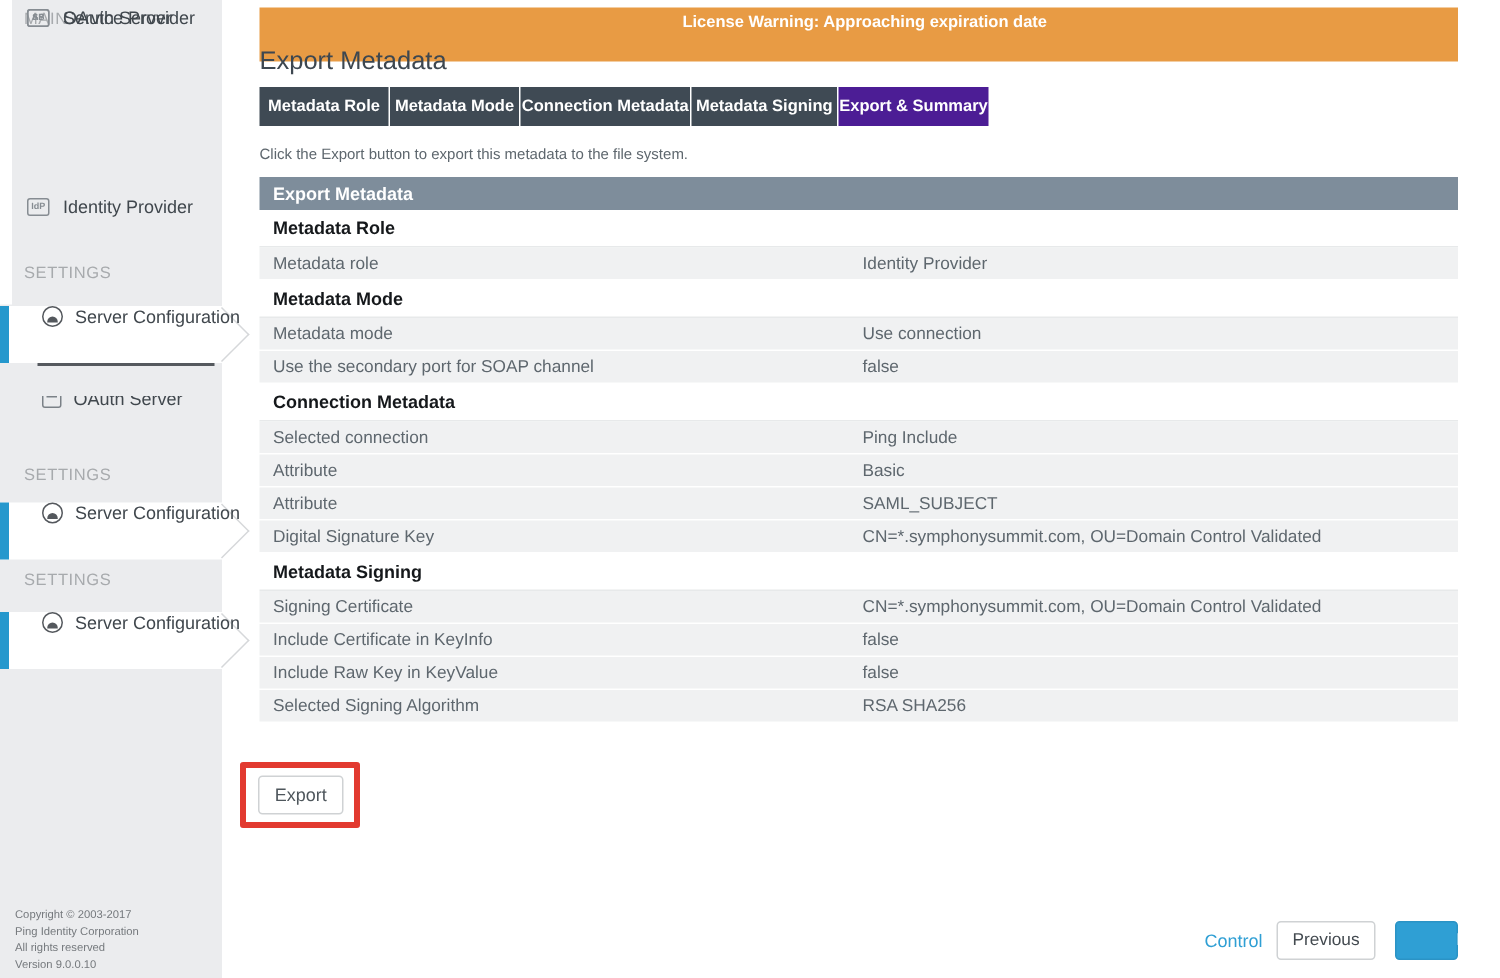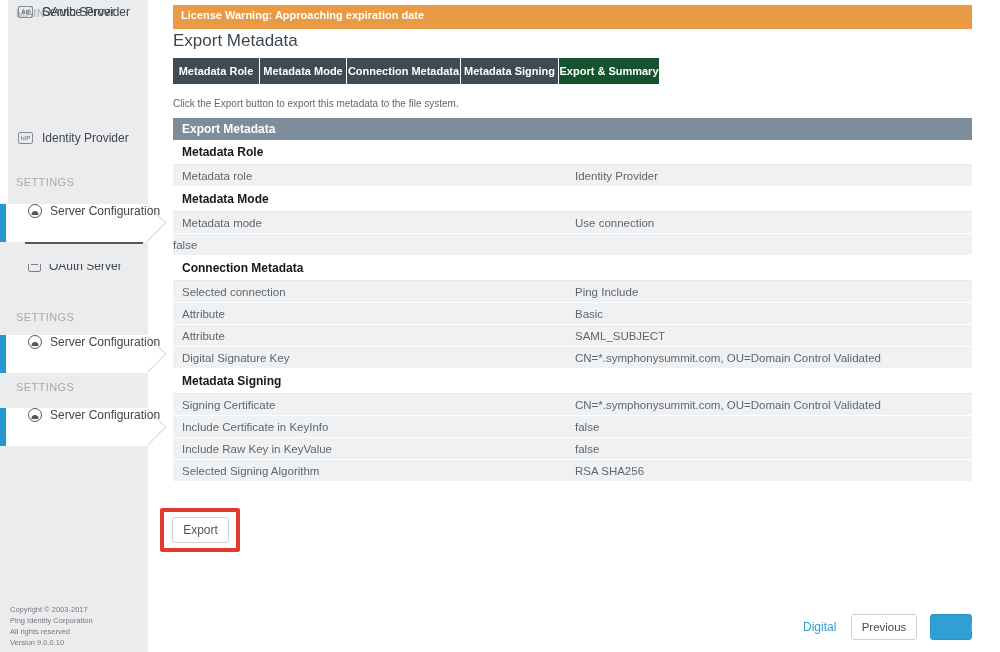--- a/index.html
+++ b/index.html
@@ -44,33 +44,33 @@
   .oauth-clipped { position:absolute; left:28px; top:264px; width:110px; height:12px; overflow:hidden; }
   .oauth-clipped .inner { display:flex; align-items:center; gap:8px; height:22px; transform:translateY(-9px);
                           font-size:12px; color:#40474d; white-space:nowrap; }
   .cal-icon { width:13px; height:11px; border:1px solid #7b8187; border-radius:2px; position:relative; flex:0 0 auto; }
   .cal-icon::after { content:""; position:absolute; left:2px; top:2px; width:7px; height:1px; background:#7b8187; }
 
   .copyright { position:absolute; left:10px; top:604px; font-size:7.5px; line-height:11px; color:#75797d; }
 
   
   .content { position:absolute; left:173px; top:0; width:799px; }
-  .banner { position:absolute; left:0; top:5px; width:799px; height:24px; background:#e89b44;
-            color:#fff; font-size:11px; font-weight:bold; line-height:20px; padding-left:8px; }
+  .banner { position:absolute; left:0; top:5px; width:799px; height:36px; background:#e89b44;
+            color:#fff; font-size:11px; font-weight:bold; line-height:20px; padding-left:8px;text-align:center; }
   .page-title { position:absolute; left:0; top:31px; font-size:17px; color:#3d4750; }
 
   .tabs { position:absolute; left:0; top:58px; display:flex; }
   .tab { height:26px; line-height:26px; text-align:center; font-size:11px; font-weight:bold; color:#fff;
          background:#3f4a54; margin-right:1px; cursor:pointer; }
   .tab:nth-child(1) { width:86px; }
   .tab:nth-child(2) { width:86px; }
   .tab:nth-child(3) { width:113px; }
   .tab:nth-child(4) { width:97px; }
   .tab:nth-child(5) { width:100px; margin-right:0; }
-  .tab.active { background:#14532d; }
+  .tab.active { background:#4c1d95; }
 
   .instruction { position:absolute; left:0; top:98px; font-size:10px; color:#5e676e; }
 
   .table-header { position:absolute; left:0; top:118px; width:799px; height:22px; background:#7e8d9b;
                   color:#fff; font-size:12px; font-weight:bold; line-height:22px; padding-left:9px; }
   .summary-table { position:absolute; left:0; top:140px; width:799px; }
   .section-header { height:25px; line-height:25px; padding-left:9px; background:#fff;
                     font-size:12px; font-weight:bold; color:#15181b; border-bottom:1px solid #e7e9ea; }
   .data-row { height:21px; margin-bottom:1px; background:#f0f1f2; display:flex; align-items:center;
               font-size:11.5px; color:#5e676e; }
@@ -185,20 +185,21 @@
         <div class="data-row">
           <div class="cell-label">Metadata role</div>
           <div class="cell-value">Identity Provider</div>
         </div>
         <div class="section-header">Metadata Mode</div>
         <div class="data-row">
           <div class="cell-label">Metadata mode</div>
           <div class="cell-value">Use connection</div>
         </div>
         <div class="data-row">
+          <div class="cell-label">Use the secondary port for SOAP channel</div>
           <div class="cell-value">false</div>
         </div>
         <div class="section-header">Connection Metadata</div>
         <div class="data-row">
           <div class="cell-label">Selected connection</div>
           <div class="cell-value">Ping Include</div>
         </div>
         <div class="data-row">
           <div class="cell-label">Attribute</div>
           <div class="cell-value">Basic</div>
@@ -227,17 +228,17 @@
         <div class="data-row">
           <div class="cell-label">Selected Signing Algorithm</div>
           <div class="cell-value">RSA SHA256</div>
         </div>
       </div>
   </div>
 
   <div class="red-annotation"></div>
   <button class="export-btn">Export</button>
 
-  <span class="cancel-link">Digital</span>
+  <span class="cancel-link">Control</span>
   <button class="previous-btn">Previous</button>
   <button class="done-btn">Done</button>
 
 </div>
 
 </body></html>

